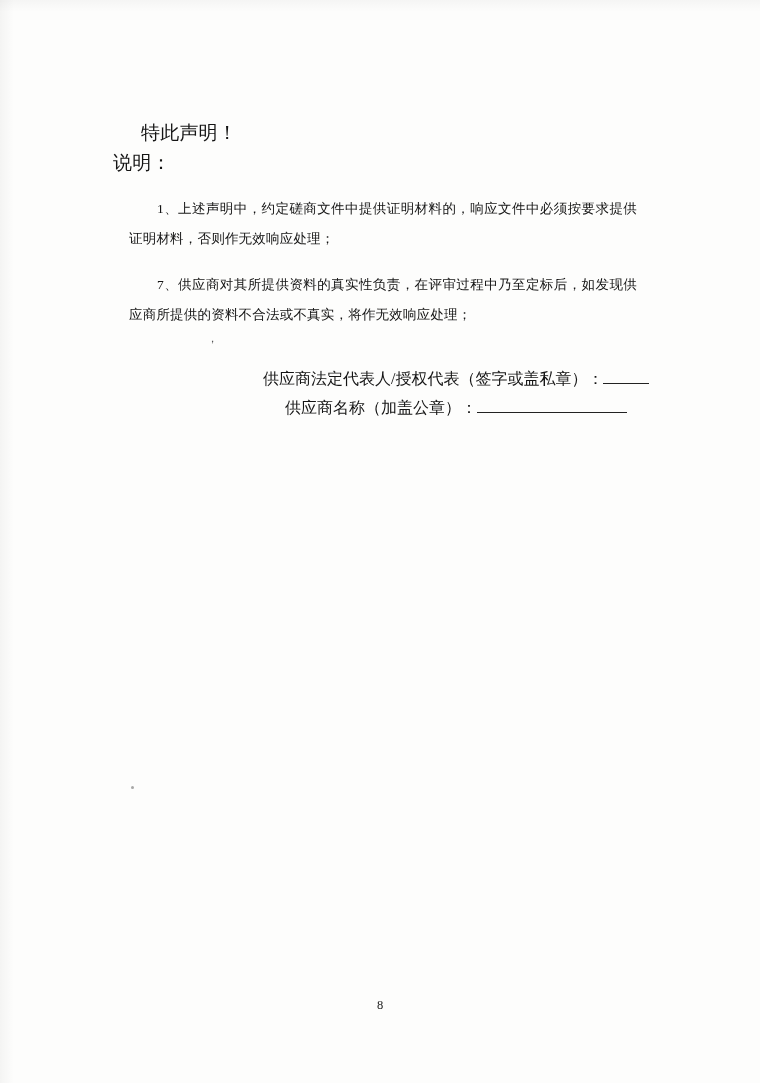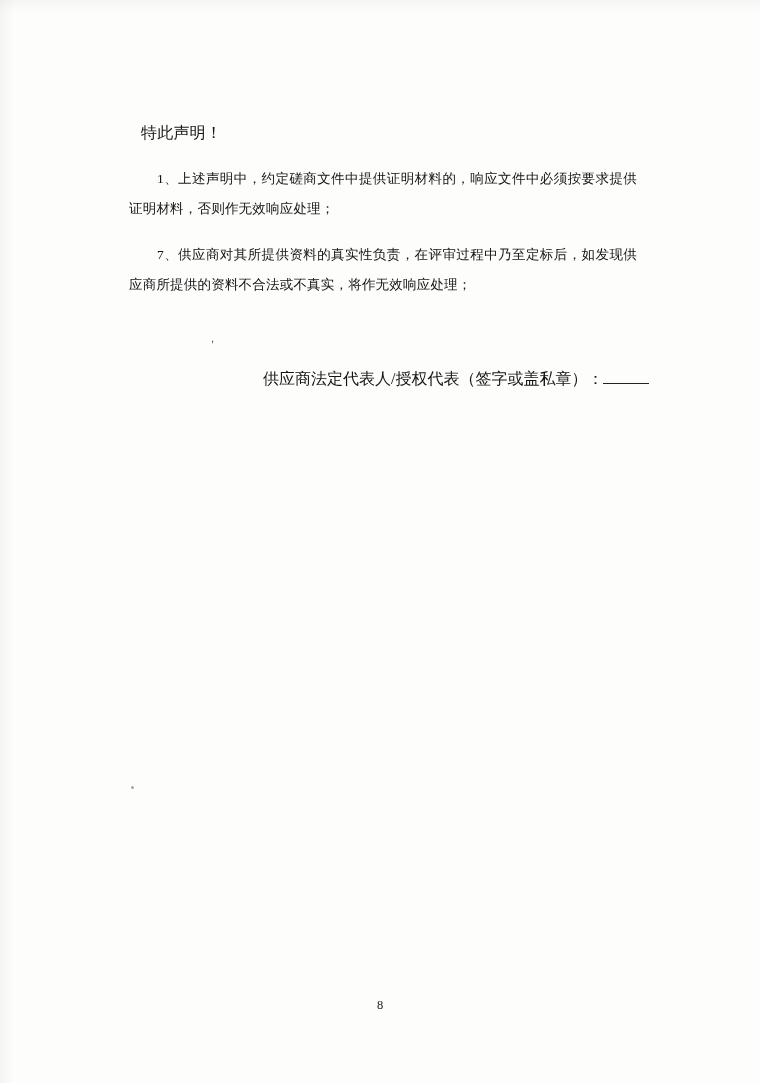--- a/index.html
+++ b/index.html
@@ -21,21 +21,21 @@
     height: 1083px;
     background: #fdfdfc;
   }
   .content {
     position: absolute;
     left: 113px;
     top: 118px;
     width: 540px;
   }
   .line {
-    font-size: 16px;
+    font-size: 19px;
     line-height: 30px;
     letter-spacing: 0.2px;
     color: #141414;
   }
   .indent2 {
     text-indent: 28px;
   }
   .para {
     font-size: 13.5px;
     line-height: 30px;
@@ -116,28 +116,32 @@
 </head>
 <body>
 
 <div class="page">
 
   <div class="edge-tint-left"></div>
   <div class="edge-tint-top"></div>
 
   <div class="content">
     <div class="line indent2">特此声明！</div>
+    <div class="line">说明：</div>
     <p class="para first">1、上述声明中，约定磋商文件中提供证明材料的，响应文件中必须按要求提供证明材料，否则作无效响应处理；</p>
     <p class="para first">7、供应商对其所提供资料的真实性负责，在评审过程中乃至定标后，如发现供应商所提供的资料不合法或不真实，将作无效响应处理；</p>
   </div>
 
   <div class="tiny-mark">，</div>
 
   <div class="signature-block">
     <div class="sig-line sig-1">
       <span>供应商法定代表人/授权代表（签字或盖私章）：</span><span class="blank b-long" style="width:46px"></span>
     </div>
+    <div class="sig-line sig-2">
+      <span>供应商名称（加盖公章）：</span><span class="blank b-long"></span>
+    </div>
   </div>
 
   <div class="stray-dot"></div>
 
   <div class="page-number">8</div>
 </div>
 
 </body></html>

